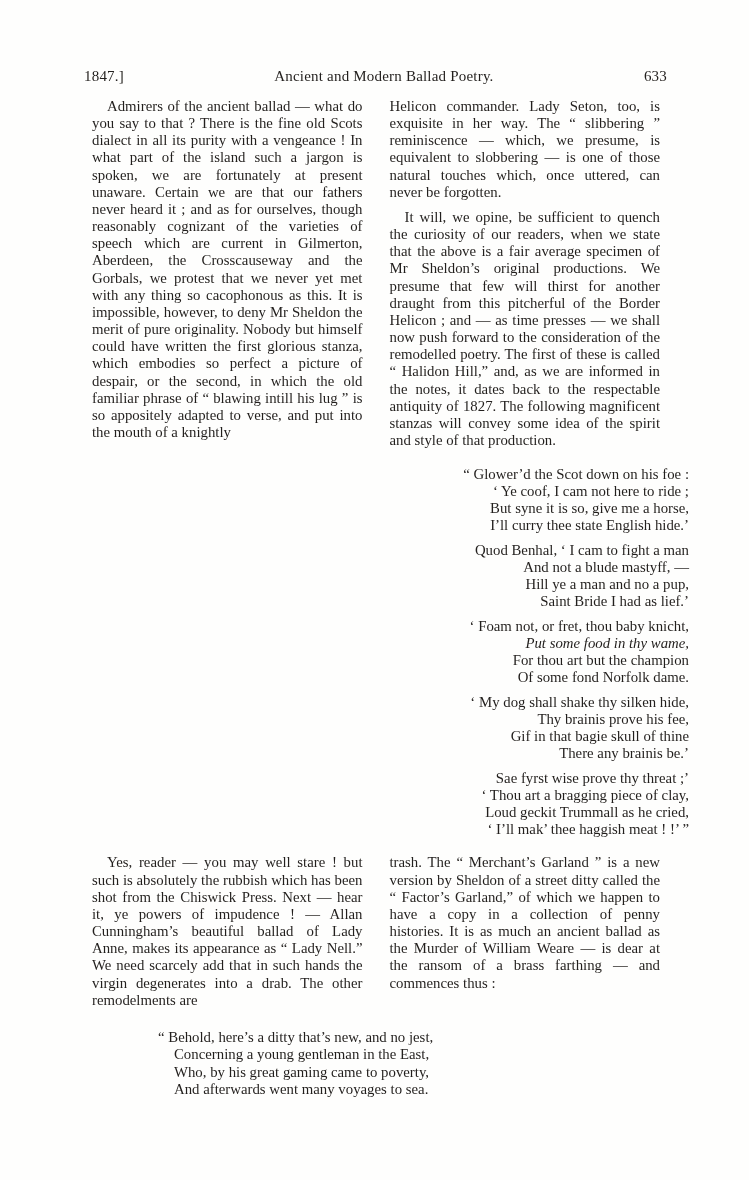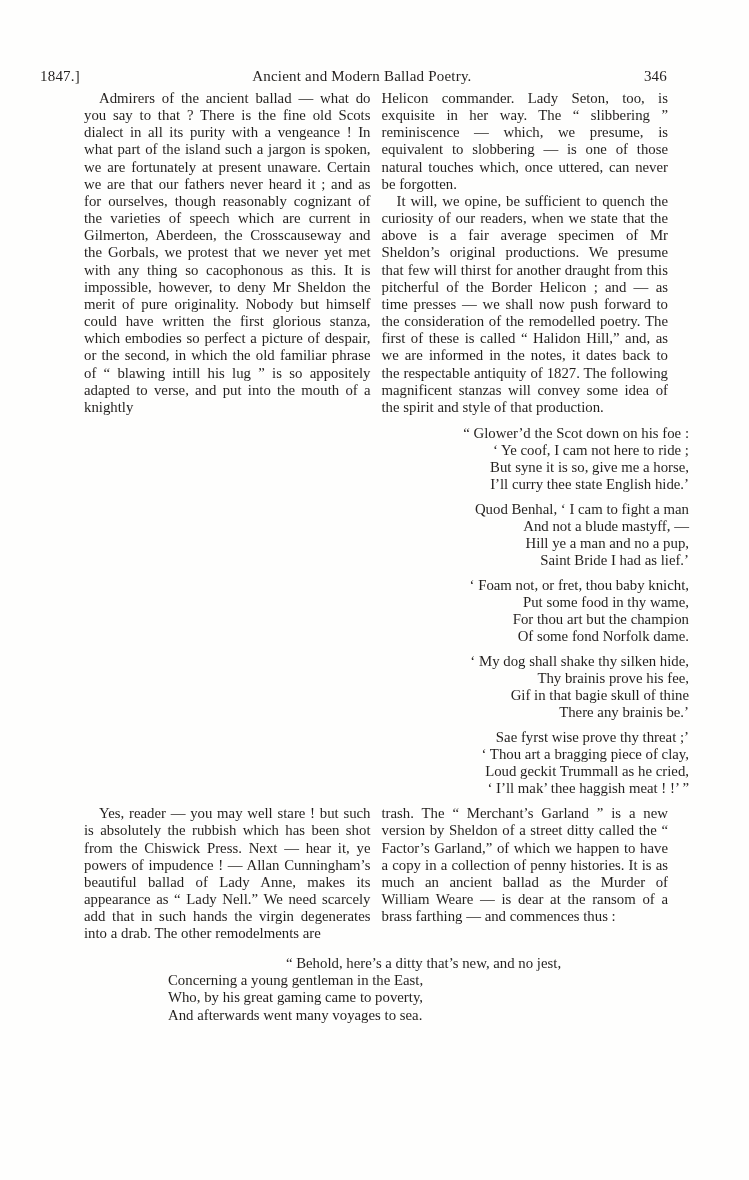--- a/index.html
+++ b/index.html
@@ -9,63 +9,63 @@
     height: 1180px;
     background: #fefefd;
     font-family: "Liberation Serif", "DejaVu Serif", serif;
     color: #221f1d;
     overflow: hidden;
   }
   .header {
     display: flex;
     justify-content: space-between;
     align-items: flex-start;
-    padding: 68px 82px 0 40px;
+    padding: 68px 82px 0 84px;
     font-size: 15px;
     letter-spacing: 0.2px;
   }
   .running-title { }
   .columns {
     display: flex;
     gap: 11px;
     padding: 0 81px 0 84px;
     margin-top: 5px;
     font-size: 14.8px;
     line-height: 1.16;
     text-align: justify;
   }
   .col { flex: 1; min-width: 0; }
-  .col p { margin: 0; }
+  .col p { margin: 8px; }
   .col p.indent { text-indent: 15px; }
   .poem {
     margin: 9px 60px 0 200px;
     font-size: 14.8px;
     line-height: 1.15;
   }
   .stanza { margin-bottom: 8px; text-align: right; }
   .pline { white-space: nowrap; }
   .pline.l1 { margin-left: 34px; }
-  .pline.em { }
+  .pline.em { font-style: italic; }
   .closing-verse {
     margin: 12px 60px 0 158px;
     font-size: 14.8px;
     line-height: 1.18;
   }
-  .closing-verse .pline { margin-left: 10px; }
-  .closing-verse .pline.first { margin-left: 0; text-align: center; }
+  .closing-verse .pline { margin-left: 16px; }
+  .closing-verse .pline.first { margin-left: 0; }
 </style>
 </head>
 <body>
 
 <div class="page">
 
   <div class="header">
     <span>1847.]</span>
     <span class="running-title">Ancient and Modern Ballad Poetry.</span>
-    <span>346</span>
+    <span>633</span>
   </div>
 
   <div class="columns">
     <div class="col">
       <p class="indent">Admirers of the ancient ballad — what do you say to that ?  There is the fine old Scots dialect in all its purity with a vengeance !  In what part of the island such a jargon is spoken, we are fortunately at present unaware.  Certain we are that our fathers never heard it ; and as for ourselves, though reasonably cognizant of the varieties of speech which are current in Gilmerton, Aberdeen, the Crosscauseway and the Gorbals, we protest that we never yet met with any thing so cacophonous as this.  It is impossible, however, to deny Mr Sheldon the merit of pure originality. Nobody but himself could have written the first glorious stanza, which embodies so perfect a picture of despair, or the second, in which the old familiar phrase of “ blawing intill his lug ” is so appositely adapted to verse, and put into the mouth of a knightly</p>
     </div>
     <div class="col">
       <p>Helicon commander.  Lady Seton, too, is exquisite in her way.  The “ slibbering ” reminiscence — which, we presume, is equivalent to slobbering — is one of those natural touches which, once uttered, can never be forgotten.</p>
       <p class="indent">It will, we opine, be sufficient to quench the curiosity of our readers, when we state that the above is a fair average specimen of Mr Sheldon’s original productions.  We presume that few will thirst for another draught from this pitcherful of the Border Helicon ; and — as time presses — we shall now push forward to the consideration of the remodelled poetry.  The first of these is called “ Halidon Hill,” and, as we are informed in the notes, it dates back to the respectable antiquity of 1827.  The following magnificent stanzas will convey some idea of the spirit and style of that production.</p>
     </div>

